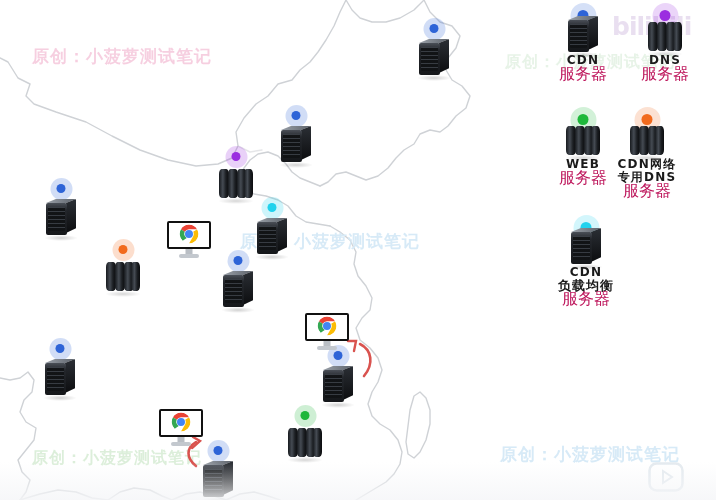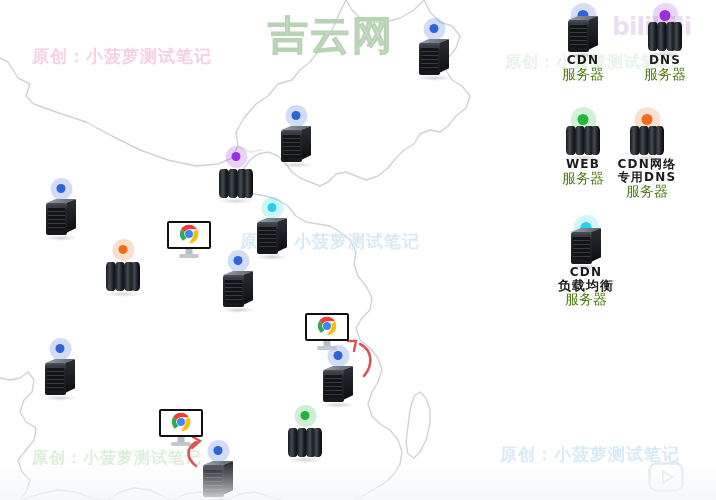--- a/index.html
+++ b/index.html
@@ -70,21 +70,21 @@
   .monitor .neck{position:absolute;left:50%;top:28px;transform:translateX(-50%);
      width:7px;height:6px;background:#b9bec4;}
   .monitor .base{position:absolute;left:50%;top:33px;transform:translateX(-50%);
      width:20px;height:3.5px;background:#c3c8ce;border-radius:2px;}
   .chrome{position:absolute;left:50%;top:13px;transform:translate(-50%,-50%);
      width:19px;height:19px;border-radius:50%;overflow:hidden;}
   .legend{position:absolute;}
   .lg-item{position:absolute;text-align:center;}
   .lg-title{font-weight:800;font-size:12px;color:#1b1b1b;letter-spacing:1.2px;
             line-height:13px;font-family:"DejaVu Sans","Liberation Sans",sans-serif;}
-  .lg-sub{font-size:14px;color:#4d7c0f;line-height:16px;
+  .lg-sub{font-size:16px;color:#be185d;line-height:16px;
             font-family:Liberation Mono, monospace;}
   .lg-icon{display:flex;justify-content:center;position:relative;height:40px;align-items:flex-end;}
   .lg-led{position:absolute;top:-4px;left:50%;transform:translateX(-50%);
           width:11px;height:11px;border-radius:50%;}
   .lg-led::after{content:"";position:absolute;left:50%;top:50%;
           transform:translate(-50%,-50%);width:26px;height:26px;border-radius:50%;
           opacity:.2;background:inherit;}
   .bottom-fade{position:absolute;left:0;bottom:0;width:716px;height:38px;
      background:linear-gradient(180deg,rgba(255,255,255,0),rgba(245,246,248,.85));
      pointer-events:none;}
@@ -127,21 +127,20 @@
       <path d="M108 500 L120 492 L134 488 L150 490 L162 496 L172 500"></path>
       <path d="M172 500 L186 494 L200 492 L214 496 L226 500"></path>
       <path d="M226 500 L240 494 L254 492 L268 496 L280 500"></path>
 
       <path d="M238 146 L250 152 L262 150" opacity=".55"></path>
     </g>
   </svg>
 
   <div class="wm wm-pink" style="left:32px;top:45px;">原创：小菠萝测试笔记</div>
 
-  <div class="wm-title" style="left:268px;top:8px;">吉云网</div>
 
   <div class="wm-bili" style="left:612px;top:12px;">bilibili</div>
 
   <div class="wm wm-green" style="left:505px;top:52px;color:#e3f1e3;">原创：小菠萝测试笔记</div>
 
   <div class="wm wm-blue" style="left:240px;top:230px;">原创：小菠萝测试笔记</div>
 
   <div class="wm wm-green" style="left:32px;top:448px;color:#d6ecd4;">原创：小菠萝测试笔记</div>
 
   <div class="wm wm-blue" style="left:500px;top:443px;">原创：小菠萝测试笔记</div>

